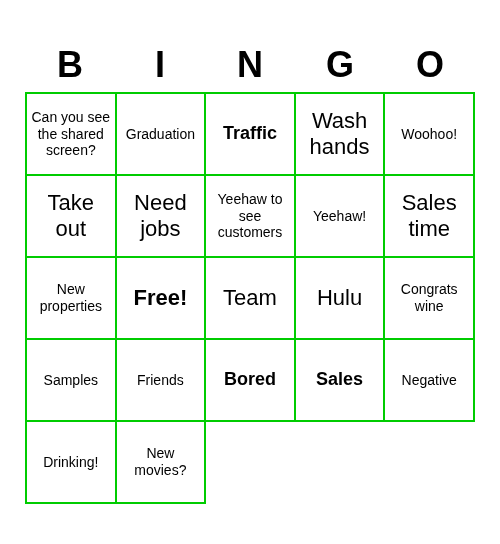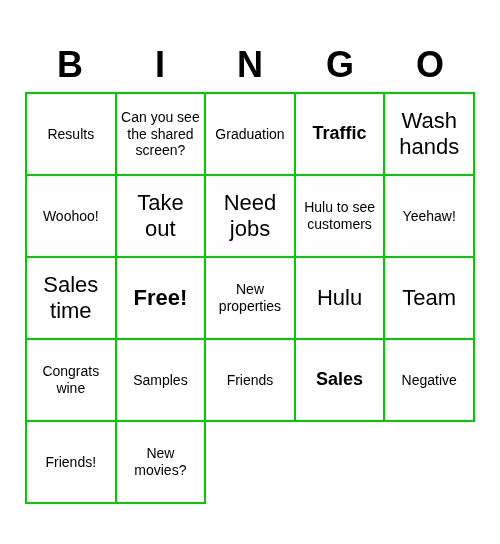--- a/index.html
+++ b/index.html
@@ -63,36 +63,36 @@
 
 <div class="bingo-container">
   <div class="bingo-header">
   <div class="bingo-header-cell">B</div>
       <div class="bingo-header-cell">I</div>
       <div class="bingo-header-cell">N</div>
       <div class="bingo-header-cell">G</div>
       <div class="bingo-header-cell">O</div>
     </div>
   <div class="bingo-grid">
-  <div class="bingo-cell">Results</div>
       <div class="bingo-cell">Can you see the shared screen?</div>
       <div class="bingo-cell">Graduation</div>
       <div class="bingo-cell medium-text">Traffic</div>
       <div class="bingo-cell large-text">Wash hands</div>
       <div class="bingo-cell">Woohoo!</div>
       <div class="bingo-cell large-text">Take out</div>
       <div class="bingo-cell large-text">Need jobs</div>
-      <div class="bingo-cell">Hulu to see customers</div>
+      <div class="bingo-cell">Yeehaw to see customers</div>
       <div class="bingo-cell">Yeehaw!</div>
       <div class="bingo-cell large-text">Sales time</div>
+      <div class="bingo-cell">New properties</div>
       <div class="bingo-cell free">Free!</div>
-      <div class="bingo-cell">New properties</div>
+      <div class="bingo-cell large-text">Team</div>
       <div class="bingo-cell large-text">Hulu</div>
-      <div class="bingo-cell large-text">Team</div>
       <div class="bingo-cell">Congrats wine</div>
       <div class="bingo-cell">Samples</div>
       <div class="bingo-cell">Friends</div>
+      <div class="bingo-cell medium-text">Bored</div>
       <div class="bingo-cell medium-text">Sales</div>
       <div class="bingo-cell">Negative</div>
-      <div class="bingo-cell">Friends!</div>
+      <div class="bingo-cell">Drinking!</div>
       <div class="bingo-cell">New movies?</div>
     </div>
 </div>
 
 </body></html>

